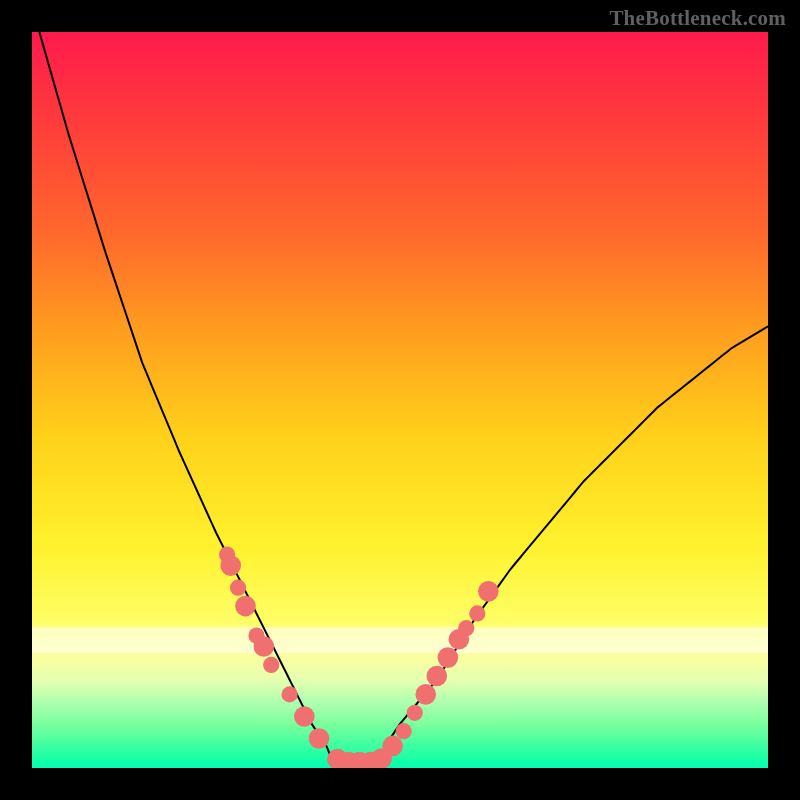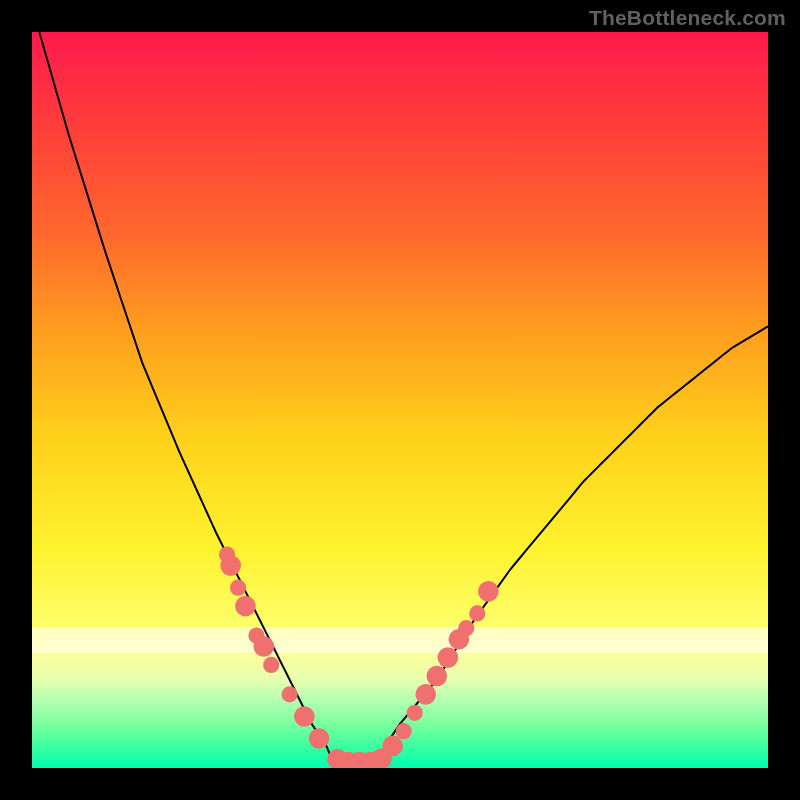--- a/index.html
+++ b/index.html
@@ -37,21 +37,21 @@
     left: 0;
     width: 100%;
     top: 80.8%;
     height: 3.6%;
     background: rgba(255, 255, 255, 0.55);
   }
   .watermark {
     position: absolute;
     top: 6px;
     right: 14px;
-    font-family: Liberation Sans, sans-serif;
+    font-family: Liberation Serif, serif;
     font-size: 21px;
     font-weight: 600;
     color: #606060;
     letter-spacing: 0.2px;
   }
   svg.curve {
     position: absolute;
     left: 0;
     top: 0;
     width: 100%;

